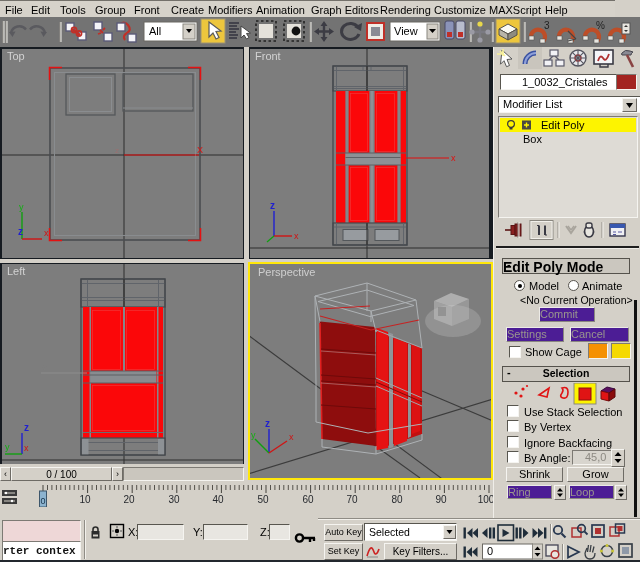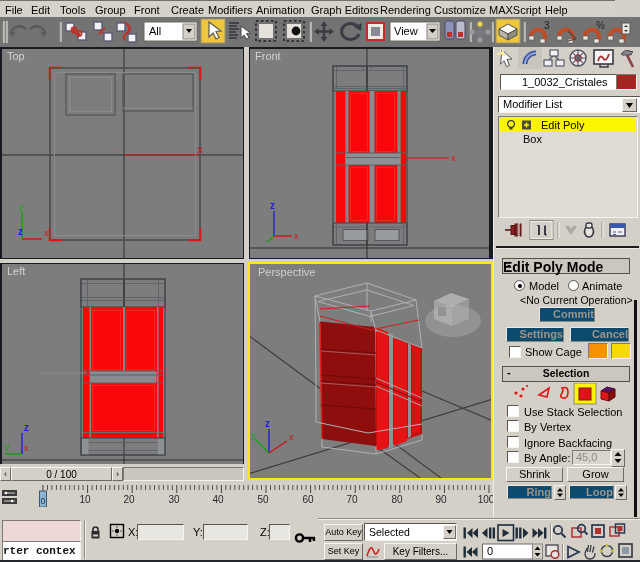--- a/index.html
+++ b/index.html
@@ -8,23 +8,23 @@
   .abs{position:absolute;}
   .sunken{border-top:1px solid #7d7a74;border-left:1px solid #7d7a74;
           border-bottom:1px solid #f5f4f0;border-right:1px solid #f5f4f0;}
   .field{background:#fff;border-top:1px solid #58564f;border-left:1px solid #58564f;
          border-bottom:1px solid #f5f4f0;border-right:1px solid #f5f4f0;}
   .txt{font-size:11px;color:#000;white-space:nowrap;}
   .gtxt{font-size:11px;color:#8d8a83;white-space:nowrap;}
   .btn{font-size:11px;color:#000;text-align:center;white-space:nowrap;overflow:hidden;
        border-top:1px solid #f5f4f0;border-left:1px solid #f5f4f0;
        border-bottom:1px solid #6e6b65;border-right:1px solid #6e6b65;background:#d4d0c8;}
-  .gbtn{font-size:11px;color:#9a968e;text-align:right;
+  .gbtn{font-size:11px;color:#9a968e;text-align:left;
        border-top:1px solid #eceae6;border-left:1px solid #eceae6;
-       border-bottom:1px solid #8a8780;border-right:1px solid #8a8780;background:#0c4a6e;font-weight:bold;}
+       border-bottom:1px solid #8a8780;border-right:1px solid #8a8780;background:#4c1d95;}
   .cb{width:10px;height:10px;background:#fff;
       border-top:1px solid #58564f;border-left:1px solid #58564f;
       border-bottom:1px solid #f5f4f0;border-right:1px solid #f5f4f0;}
 </style>
 </head>
 <body>
 
 <div class="abs" style="left:0;top:0;width:615px;height:17px;background:#d6d2ca;border-top:1px solid #73706a;">
   <span class="txt abs" style="left:5px;top:3px;">File</span>
   <span class="txt abs" style="left:31px;top:3px;">Edit</span>
@@ -620,21 +620,21 @@
     </svg>
   </div>
   <div class="cb abs" style="left:13px;top:358px;"></div>
   <span class="txt abs" style="left:30px;top:359px;">Use Stack Selection</span>
   <div class="cb abs" style="left:13px;top:373px;"></div>
   <span class="txt abs" style="left:30px;top:374px;">By Vertex</span>
   <div class="cb abs" style="left:13px;top:389px;"></div>
   <span class="txt abs" style="left:30px;top:390px;">Ignore Backfacing</span>
   <div class="cb abs" style="left:13px;top:404px;"></div>
   <span class="txt abs" style="left:30px;top:405px;">By Angle:</span>
-  <div class="abs sunken gtxt" style="left:78px;top:403px;width:34px;height:13px;line-height:13px;padding-left:3px;background:#d8d5ce;">45,0</div>
+  <div class="abs sunken gtxt" style="left:78px;top:403px;width:34px;height:13px;line-height:13px;padding-left:12px;background:#d8d5ce;">45,0</div>
   <div class="btn abs" style="left:117px;top:402px;width:12px;height:16px;">
     <svg width="12" height="15">
         <polygon points="6,2 9.5,6 2.5,6" fill="#000"></polygon>
         <polygon points="6,13 9.5,9 2.5,9" fill="#000"></polygon>
       </svg>
   </div>
   <div class="btn abs" style="left:12px;top:420px;width:55px;height:13px;line-height:13px;">Shrink</div>
   <div class="btn abs" style="left:73px;top:420px;width:55px;height:13px;line-height:13px;">Grow</div>
   <div class="gbtn abs" style="left:13px;top:438px;width:43px;height:12px;line-height:12px;">Ring</div>
   <div class="btn abs" style="left:60px;top:438px;width:10px;height:13px;">

